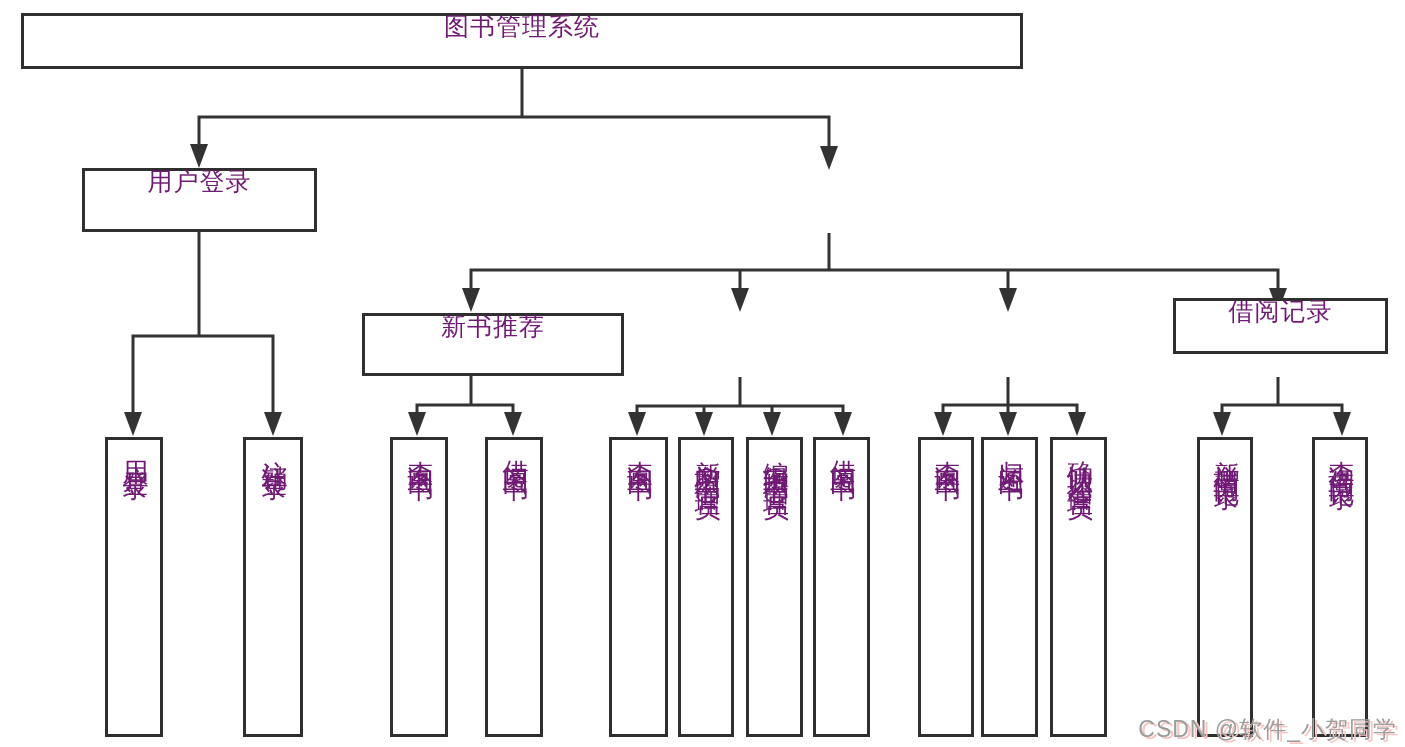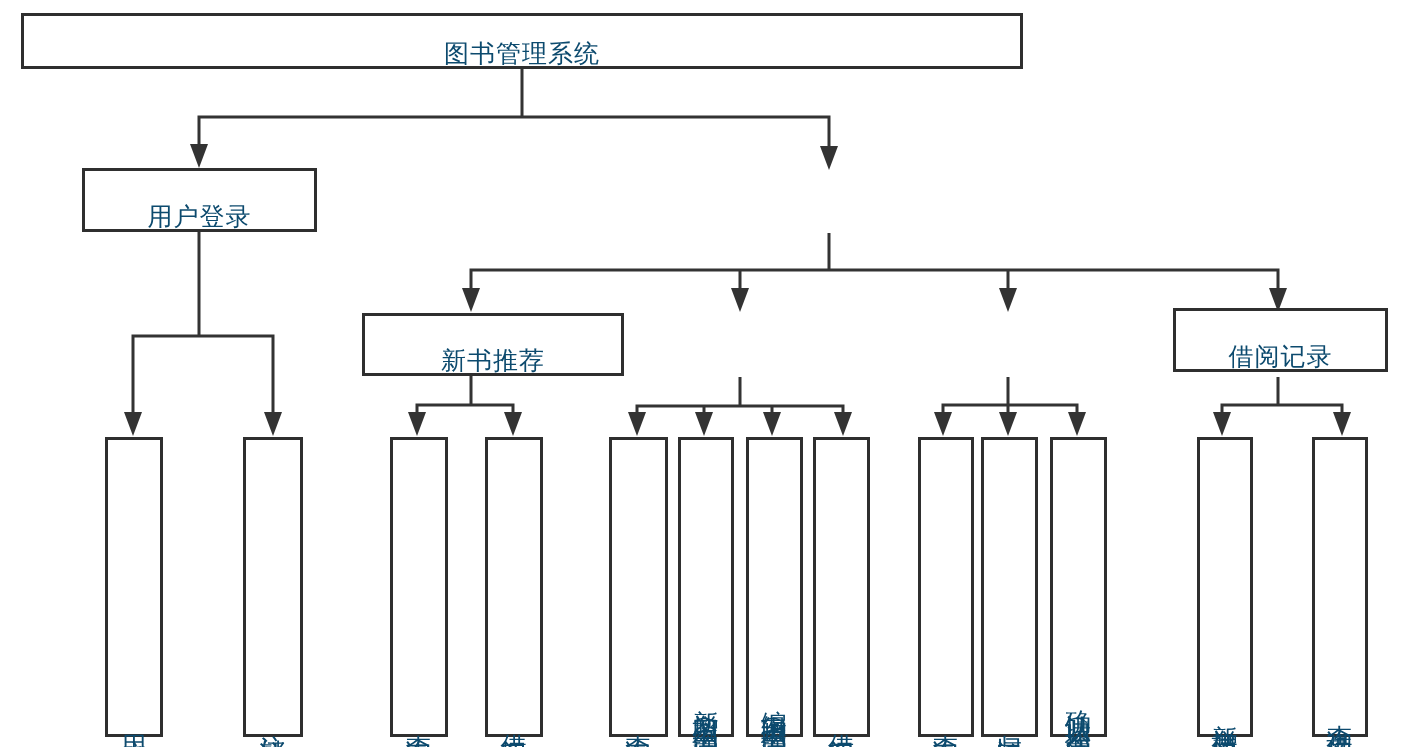--- a/index.html
+++ b/index.html
@@ -17,24 +17,25 @@
   #connectors {
     position: absolute; left: 0; top: 0;
     pointer-events: none;
   }
   .node {
     position: absolute;
     box-sizing: border-box;
     border: 3px solid #2f2f2f;
     background: #ffffff;
     display: flex;
-    align-items: flex-end;
+    align-items: flex-start;
     justify-content: center;
-    color: #0c4a6e;
+    color: #701a75;
     line-height: 1;
+    font-family: Liberation Mono, monospace;
   }
   .node-h {
     font-size: 25px;
     letter-spacing: 1px;
     white-space: nowrap;
   }
   .node-v {
     font-size: 26px;
   }
   .node-v span {
@@ -113,21 +114,21 @@
     <span>图书管理系统</span>
   </div>
 
   <div class="node node-h" style="left:82px; top:168px; width:235px; height:64px;">
     <span>用户登录</span>
   </div>
 
   <div class="node node-h" style="left:362px; top:313px; width:262px; height:63px;">
     <span>新书推荐</span>
   </div>
-  <div class="node node-h" style="left:1173px; top:308px; width:215px; height:64px;">
+  <div class="node node-h" style="left:1173px; top:298px; width:215px; height:56px;">
     <span>借阅记录</span>
   </div>
 
   <div class="node node-v" style="left:105px; top:437px; width:58px; height:300px;">
     <span>用户登录</span>
   </div>
   <div class="node node-v" style="left:243px; top:437px; width:60px; height:300px;">
     <span>注销登录</span>
   </div>
 
@@ -161,14 +162,15 @@
     <span>确认归还（管理员）</span>
   </div>
 
   <div class="node node-v" style="left:1197px; top:437px; width:56px; height:300px;">
     <span>新增借阅记录</span>
   </div>
   <div class="node node-v" style="left:1312px; top:437px; width:56px; height:300px;">
     <span>查询借阅记录</span>
   </div>
 
+  <div id="watermark">CSDN @软件_小贺同学</div>
 
 </div>
 
 </body></html>

